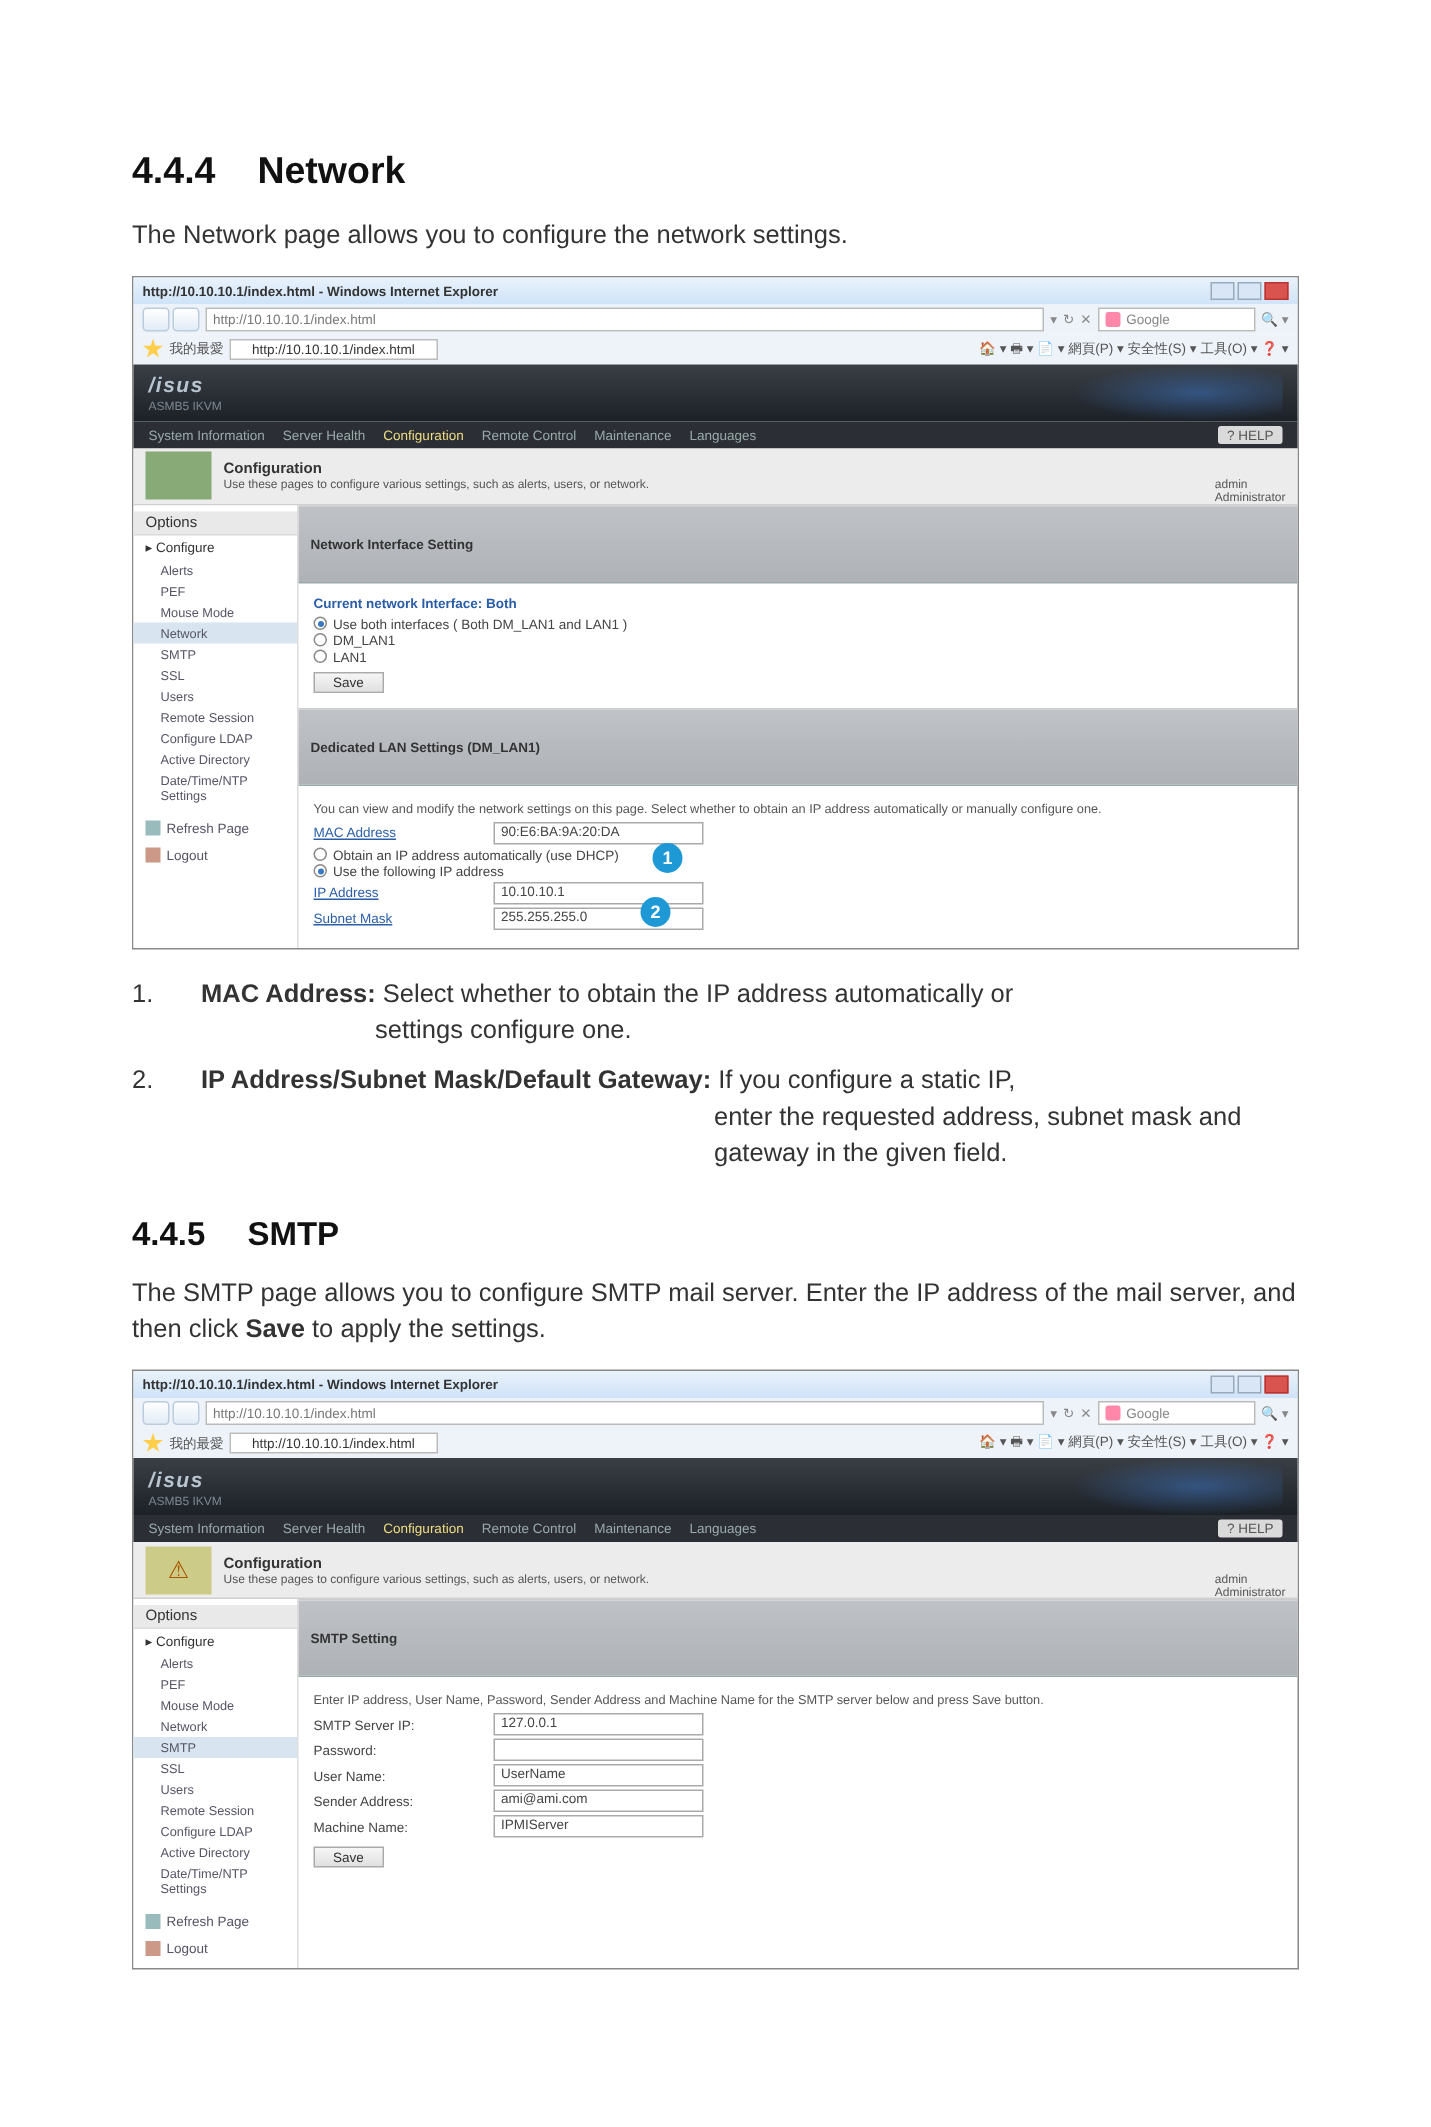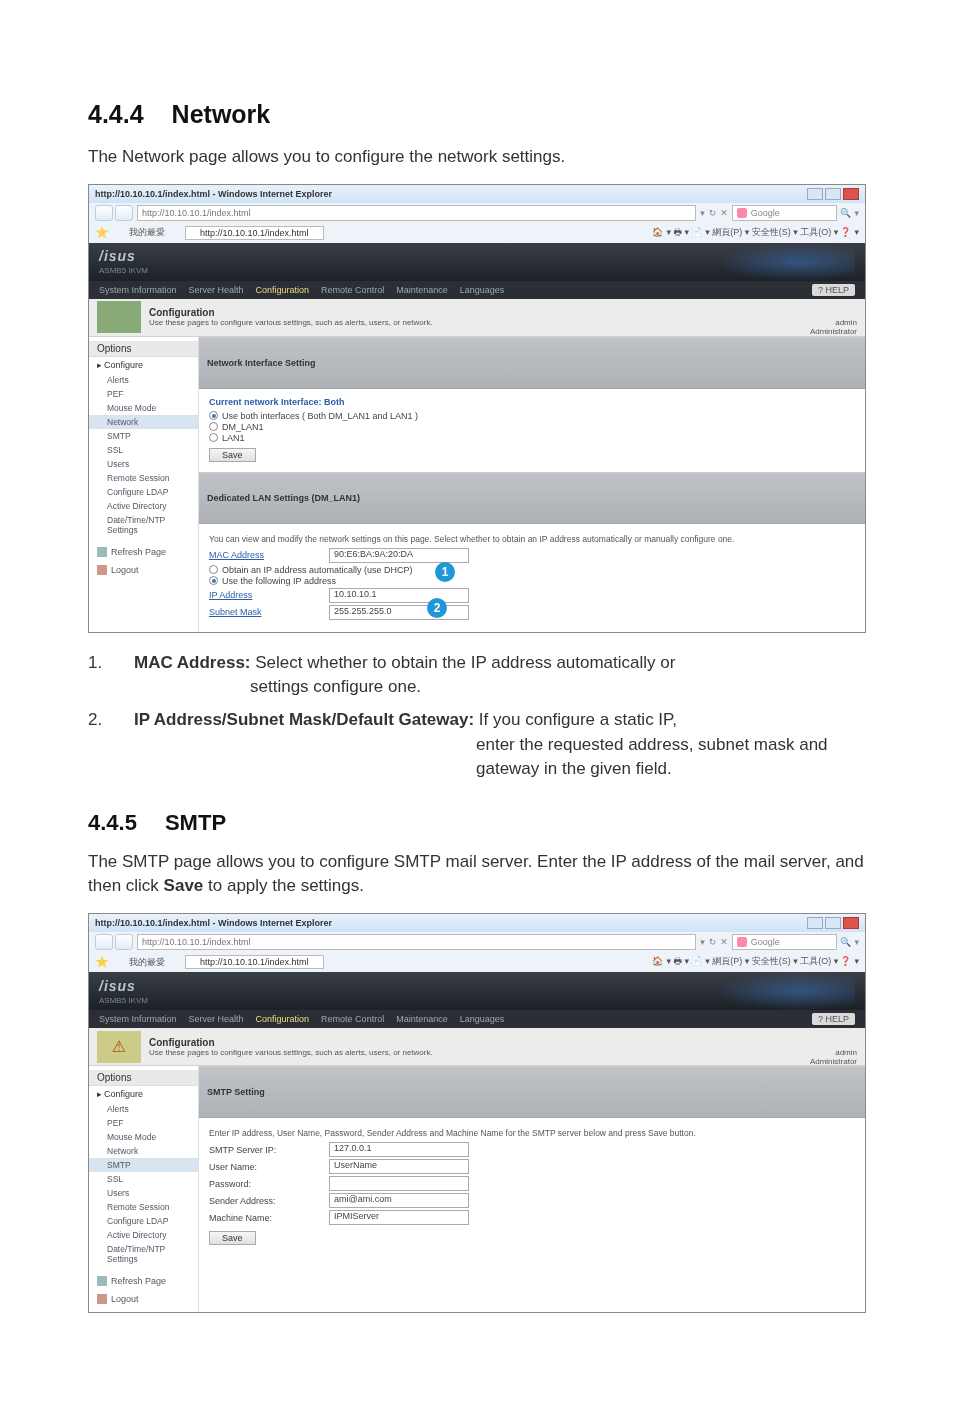--- a/index.html
+++ b/index.html
@@ -14,41 +14,41 @@
     .titlebar .tbtxt { color:#333; font-size: 9px; }
     .titlebar .tctrl { display:flex; gap:2px; }
     .titlebar .tctrl span { width:16px; height:12px; background:#d9e6f5; border:1px solid #9ab; display:inline-block; }
     .titlebar .tctrl span.close { background:#d9534f; border-color:#b33; }
     .addrrow { display:flex; align-items:center; background:#eef3f9; height:20px; padding:0 6px; gap:4px;}
     .addrrow .nav { display:flex; gap:2px;}
     .addrrow .nav span { width:18px; height:16px; border:1px solid #bcd; border-radius:3px; background:linear-gradient(#fff,#e2ecf7); display:inline-block;}
     .addrrow .url { flex:1; background:#fff; border:1px solid #bbb; height:16px; line-height:14px; padding:0 4px; font-size:9px; color:#777;}
     .addrrow .search { width:105px; background:#fff; border:1px solid #bbb; height:16px; line-height:14px; padding:0 4px; font-size:9px; color:#888; display:flex; align-items:center; gap:4px;}
     .addrrow .search::before { content:""; width:10px; height:10px; background:#f8a; border-radius:2px; display:inline-block;}
-    .tabsrow { display:flex; align-items:center; background:#eef3f9; height:20px; padding:0 6px; gap:20px;}
+    .tabsrow { display:flex; align-items:center; background:#eef3f9; height:20px; padding:0 6px; gap:4px;}
     .tabsrow .fav { width:14px; height:14px; background:#ffcf4b; display:inline-block; clip-path:polygon(50% 0,61% 35%,98% 35%,68% 57%,79% 91%,50% 70%,21% 91%,32% 57%,2% 35%,39% 35%);}
     .tabsrow .lab { color:#555; }
     .tabsrow .tab { background:#fff; border:1px solid #bbb; padding:1px 14px; font-size:9px; }
     .tabsrow .spacer { flex:1; }
     .tabsrow .toolbtns { color:#555; font-size:9px; }
     .banner { background: linear-gradient(#3a3f46, #1c2128); height:38px; display:flex; align-items:center; padding:0 10px; position:relative;}
     .banner .logo { color:#b8c5d1; font-weight:bold; letter-spacing:1px; font-size:14px; font-style:italic;}
     .banner .sub { color:#7c8791; font-size:8px; margin-top:2px;}
     .banner .decor { position:absolute; right:10px; top:0; bottom:0; width:140px; background:radial-gradient(ellipse at 60% 50%, rgba(60,120,200,0.5), transparent 70%); pointer-events:none;}
     .navbar { background:#2b2f35; height:18px; display:flex; align-items:center; padding:0 10px; gap:12px; font-size:9px; color:#999;}
     .navbar span { color:#9aa; }
     .navbar span.active { color:#eedc82; }
     .navbar .help { margin-left:auto; background:#dadada; color:#555; padding:1px 6px; border-radius:2px;}
     .configrow { display:flex; background:#ececec; height:38px; align-items:center; padding:0 8px; gap:8px; border-bottom:1px solid #d0d0d0;}
     .configrow .thumb { width:44px; height:32px; background:#8a7; display:inline-block; }
     .configrow .thumb.warn { background:#cc8; position:relative;}
     .configrow .thumb.warn::after { content:"⚠"; position:absolute; inset:0; display:flex; align-items:center; justify-content:center; font-size:16px; color:#a50;}
     .configrow .cfgtxt .t1 { font-weight:bold; font-size:10px; }
     .configrow .cfgtxt .t2 { font-size:8px; color:#555;}
-    .configrow .user { margin-left:auto; text-align:right; font-size:8px; color:#555;margin-top:20px;}
+    .configrow .user { margin-left:auto; text-align:left; font-size:8px; color:#555;margin-top:20px;}
     .body { display:flex; }
     .sidebar { width:110px; background:#fff; border-right:1px solid #ddd; padding:4px 0; }
     .sidebar .hd { font-weight:normal; font-size:10px; padding:2px 8px; background:#e9e9e9; border-bottom:1px solid #ddd;}
     .sidebar .section-hd-top { background:linear-gradient(#bfc3c7,#aeb2b6); color:#333; padding:3px 8px; font-size:9px; font-weight:bold; border-top:1px solid #ccc; border-bottom:1px solid #9aa;}
     .sidebar .cat { font-size:9px; padding:3px 8px; color:#333; }
     .sidebar .item { font-size:8.5px; padding:2px 8px 2px 18px; color:#556; }
     .sidebar .item.sel { background:#d8e4f0; }
     .sidebar .action { font-size:9px; padding:4px 8px; color:#556; display:flex; align-items:center; gap:4px;}
     .sidebar .action::before { content:""; width:10px; height:10px; background:#9bb; display:inline-block;}
     .sidebar .action.logout::before { background:#c98;}
@@ -320,26 +320,26 @@
       </div>
       <div class="main">
         <div class="section-hd">SMTP Setting</div>
         <div class="section-body">
           <div class="hint">Enter IP address, User Name, Password, Sender Address and Machine Name for the SMTP server below and press Save button.</div>
           <div class="formrow">
               <span class="lab">SMTP Server IP:</span>
               <span class="inp">127.0.0.1</span>
             </div>
           <div class="formrow">
+              <span class="lab">Password:</span>
+              <span class="inp"></span>
+            </div>
+          <div class="formrow">
               <span class="lab">User Name:</span>
               <span class="inp">UserName</span>
-            </div>
-          <div class="formrow">
-              <span class="lab">Password:</span>
-              <span class="inp"></span>
             </div>
           <div class="formrow">
               <span class="lab">Sender Address:</span>
               <span class="inp">ami@ami.com</span>
             </div>
           <div class="formrow">
               <span class="lab">Machine Name:</span>
               <span class="inp">IPMIServer</span>
             </div>
           <div class="btn">Save</div>

